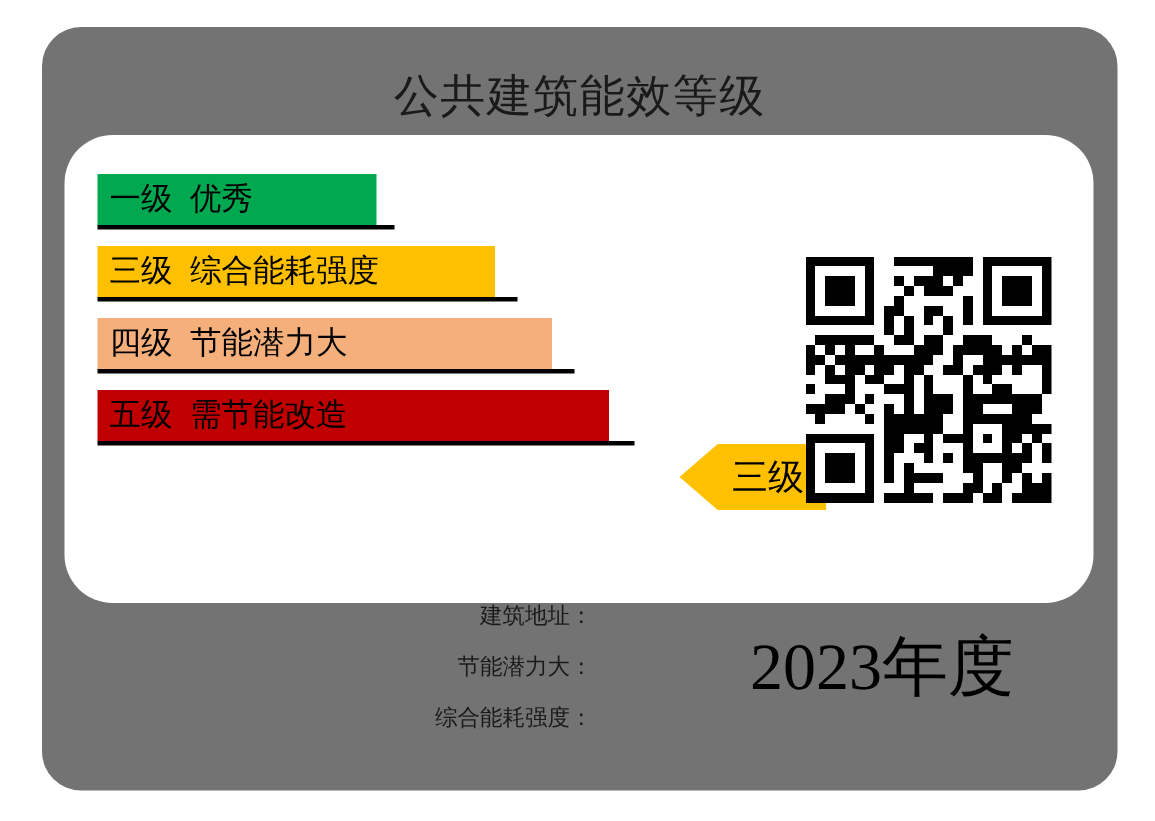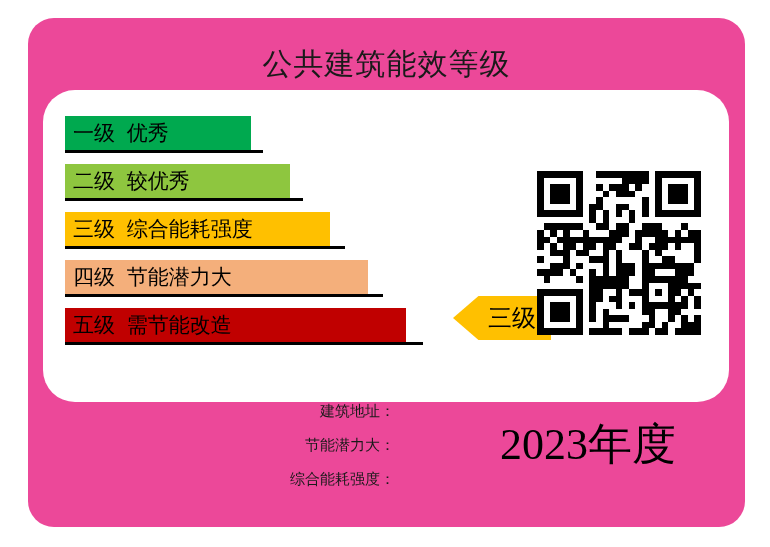--- a/index.html
+++ b/index.html
@@ -150,39 +150,34 @@
     width: 250px;
     text-align: center;
     font-size: 44px;
     color: #000000;
     font-family: "Liberation Serif", "DejaVu Serif", serif;
   }
 </style>
 </head>
 <body>
 
-<div id="card-outer" style="background: #ec4899;">
+<div id="card-outer" style="background: #737373;">
 
   <div id="card-title">公共建筑能效等级</div>
 
   <div id="card-inner" style="background: rgb(255, 255, 255);">
 
     <div id="rating-scale">
 
       <div class="rating-row">
         <div class="rating-bar" style="width: 186px; background: rgb(0, 169, 79);"></div>
         <div class="rating-underline" style="width: 198px;"></div>
         <div class="rating-label">一级  优秀</div>
       </div>
 
-      <div class="rating-row">
-        <div class="rating-bar" style="width: 225px; background: rgb(142, 198, 63);"></div>
-        <div class="rating-underline" style="width: 238px;"></div>
-        <div class="rating-label">二级  较优秀</div>
-      </div>
 
       <div class="rating-row">
         <div class="rating-bar" style="width: 265px; background: rgb(255, 192, 0);"></div>
         <div class="rating-underline" style="width: 280px;"></div>
         <div class="rating-label">三级  综合能耗强度</div>
       </div>
 
       <div class="rating-row">
         <div class="rating-bar" style="width: 303px; background: rgb(244, 175, 123);"></div>
         <div class="rating-underline" style="width: 318px;"></div>

